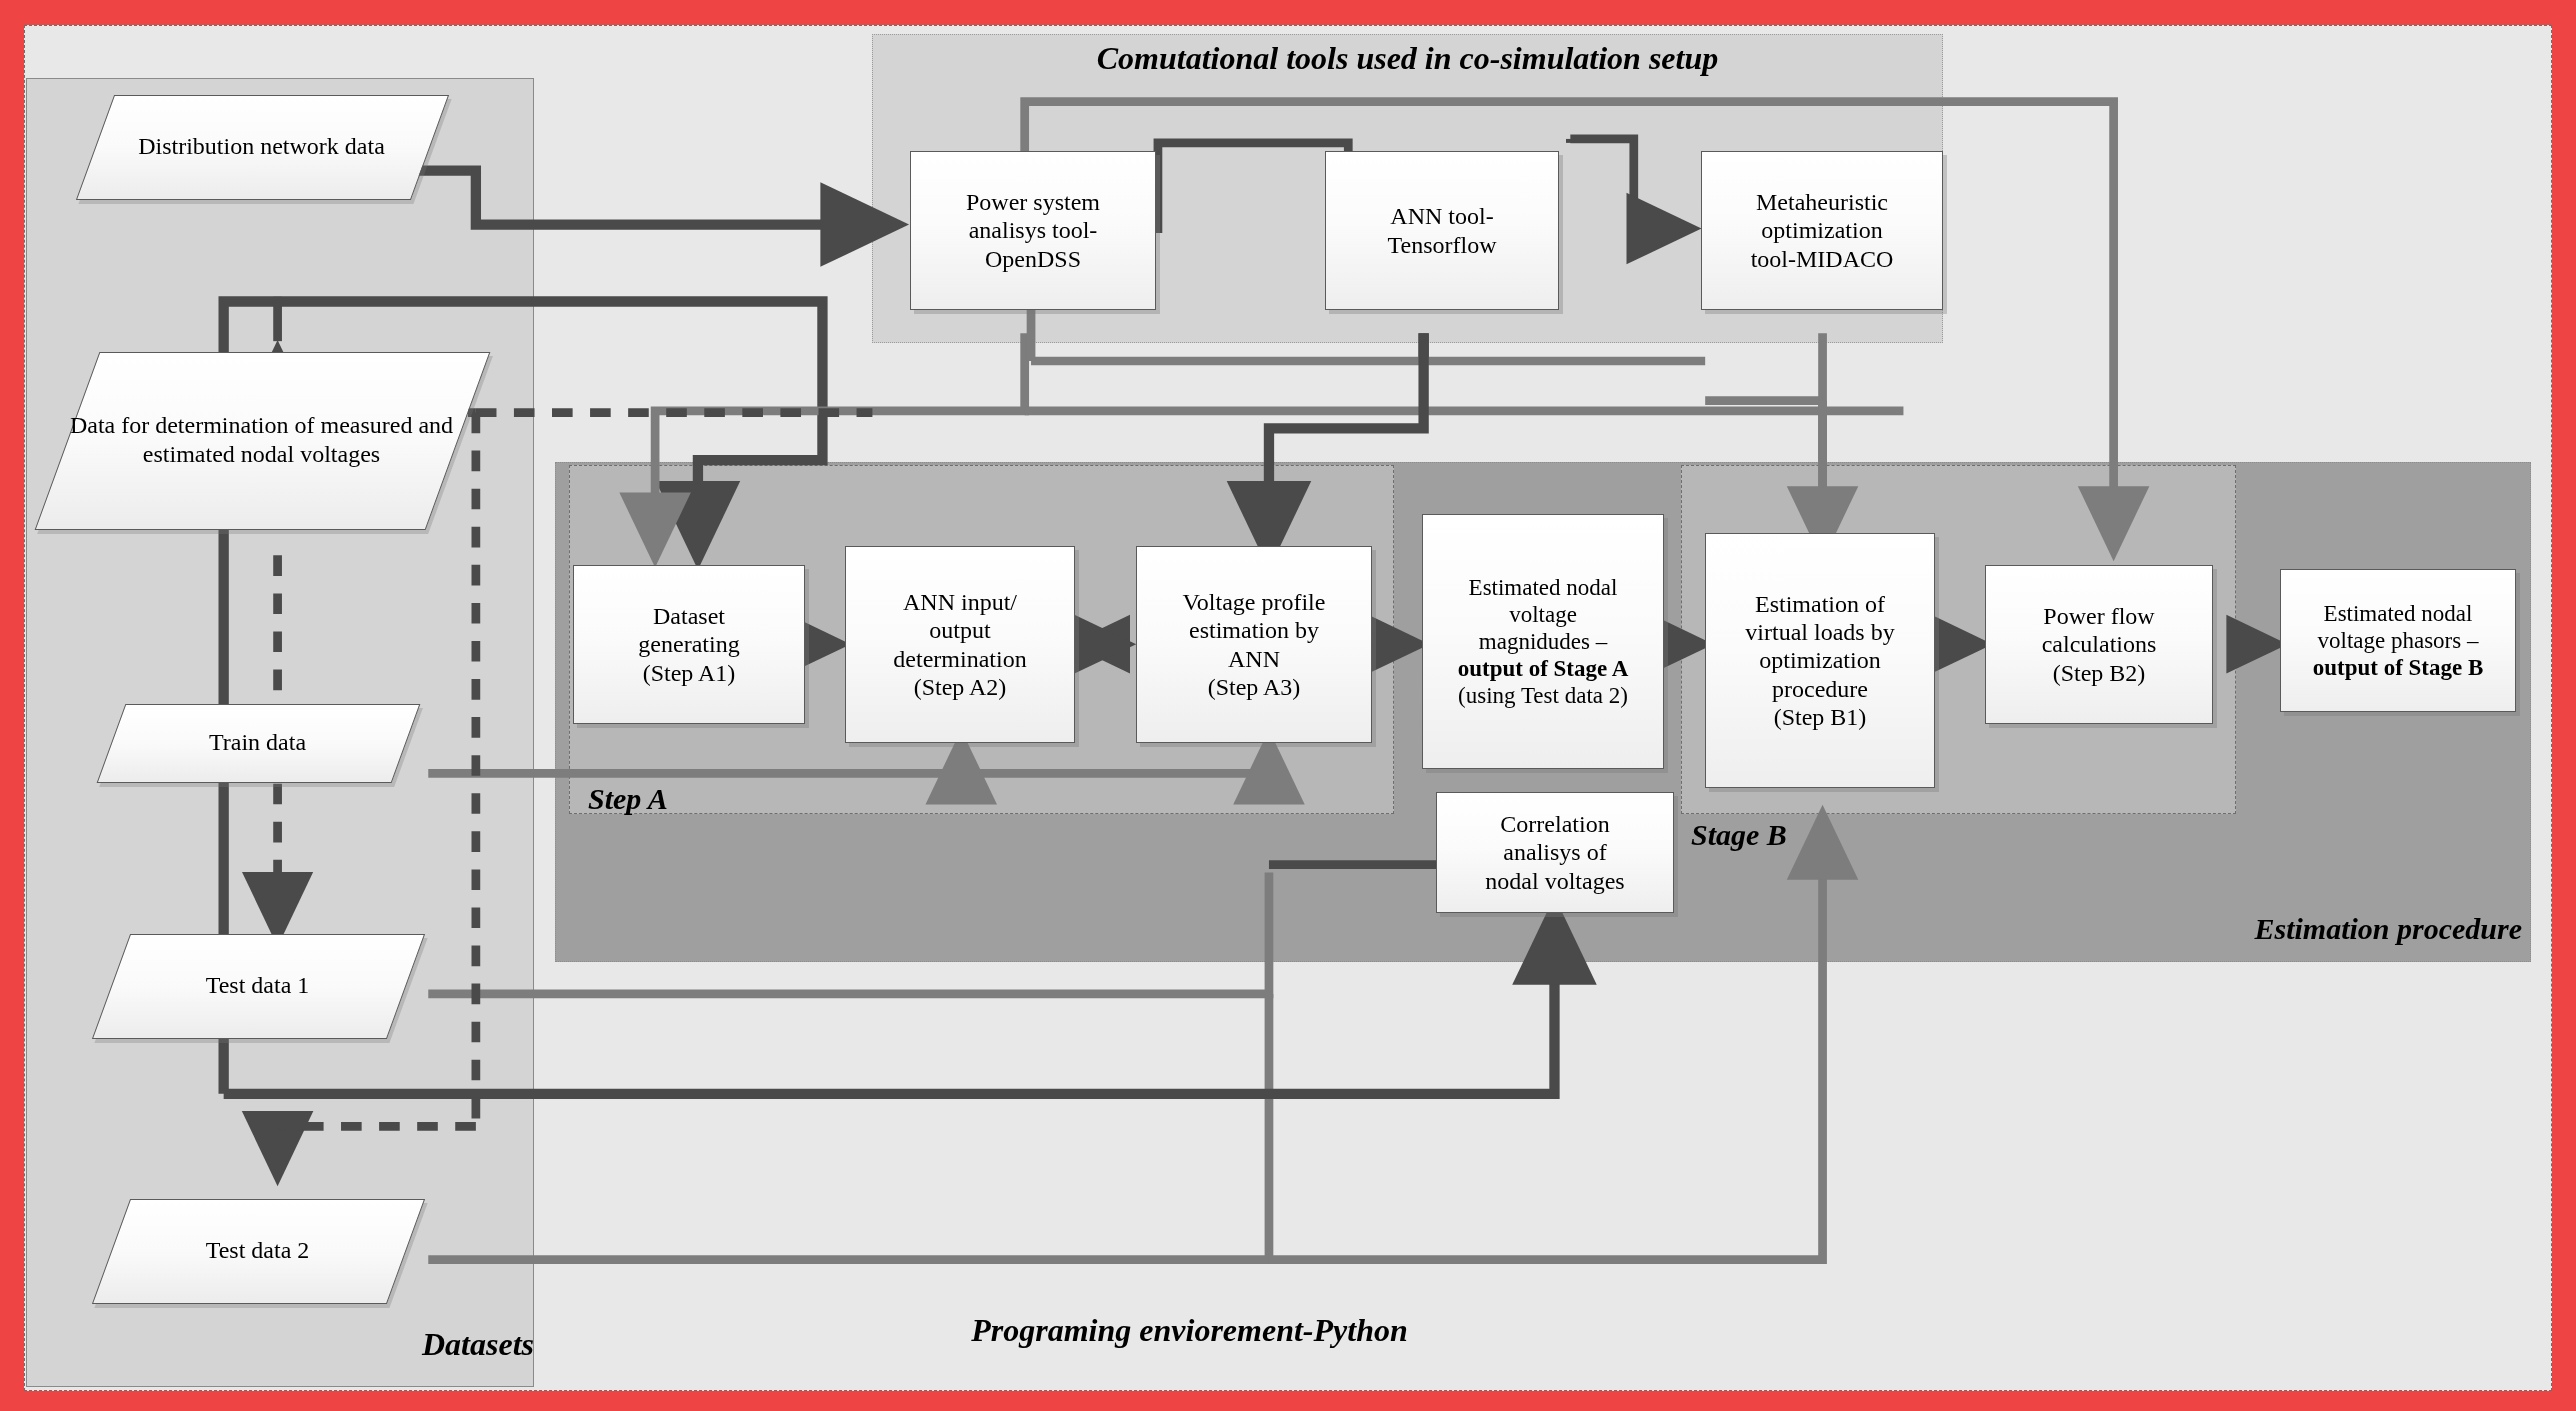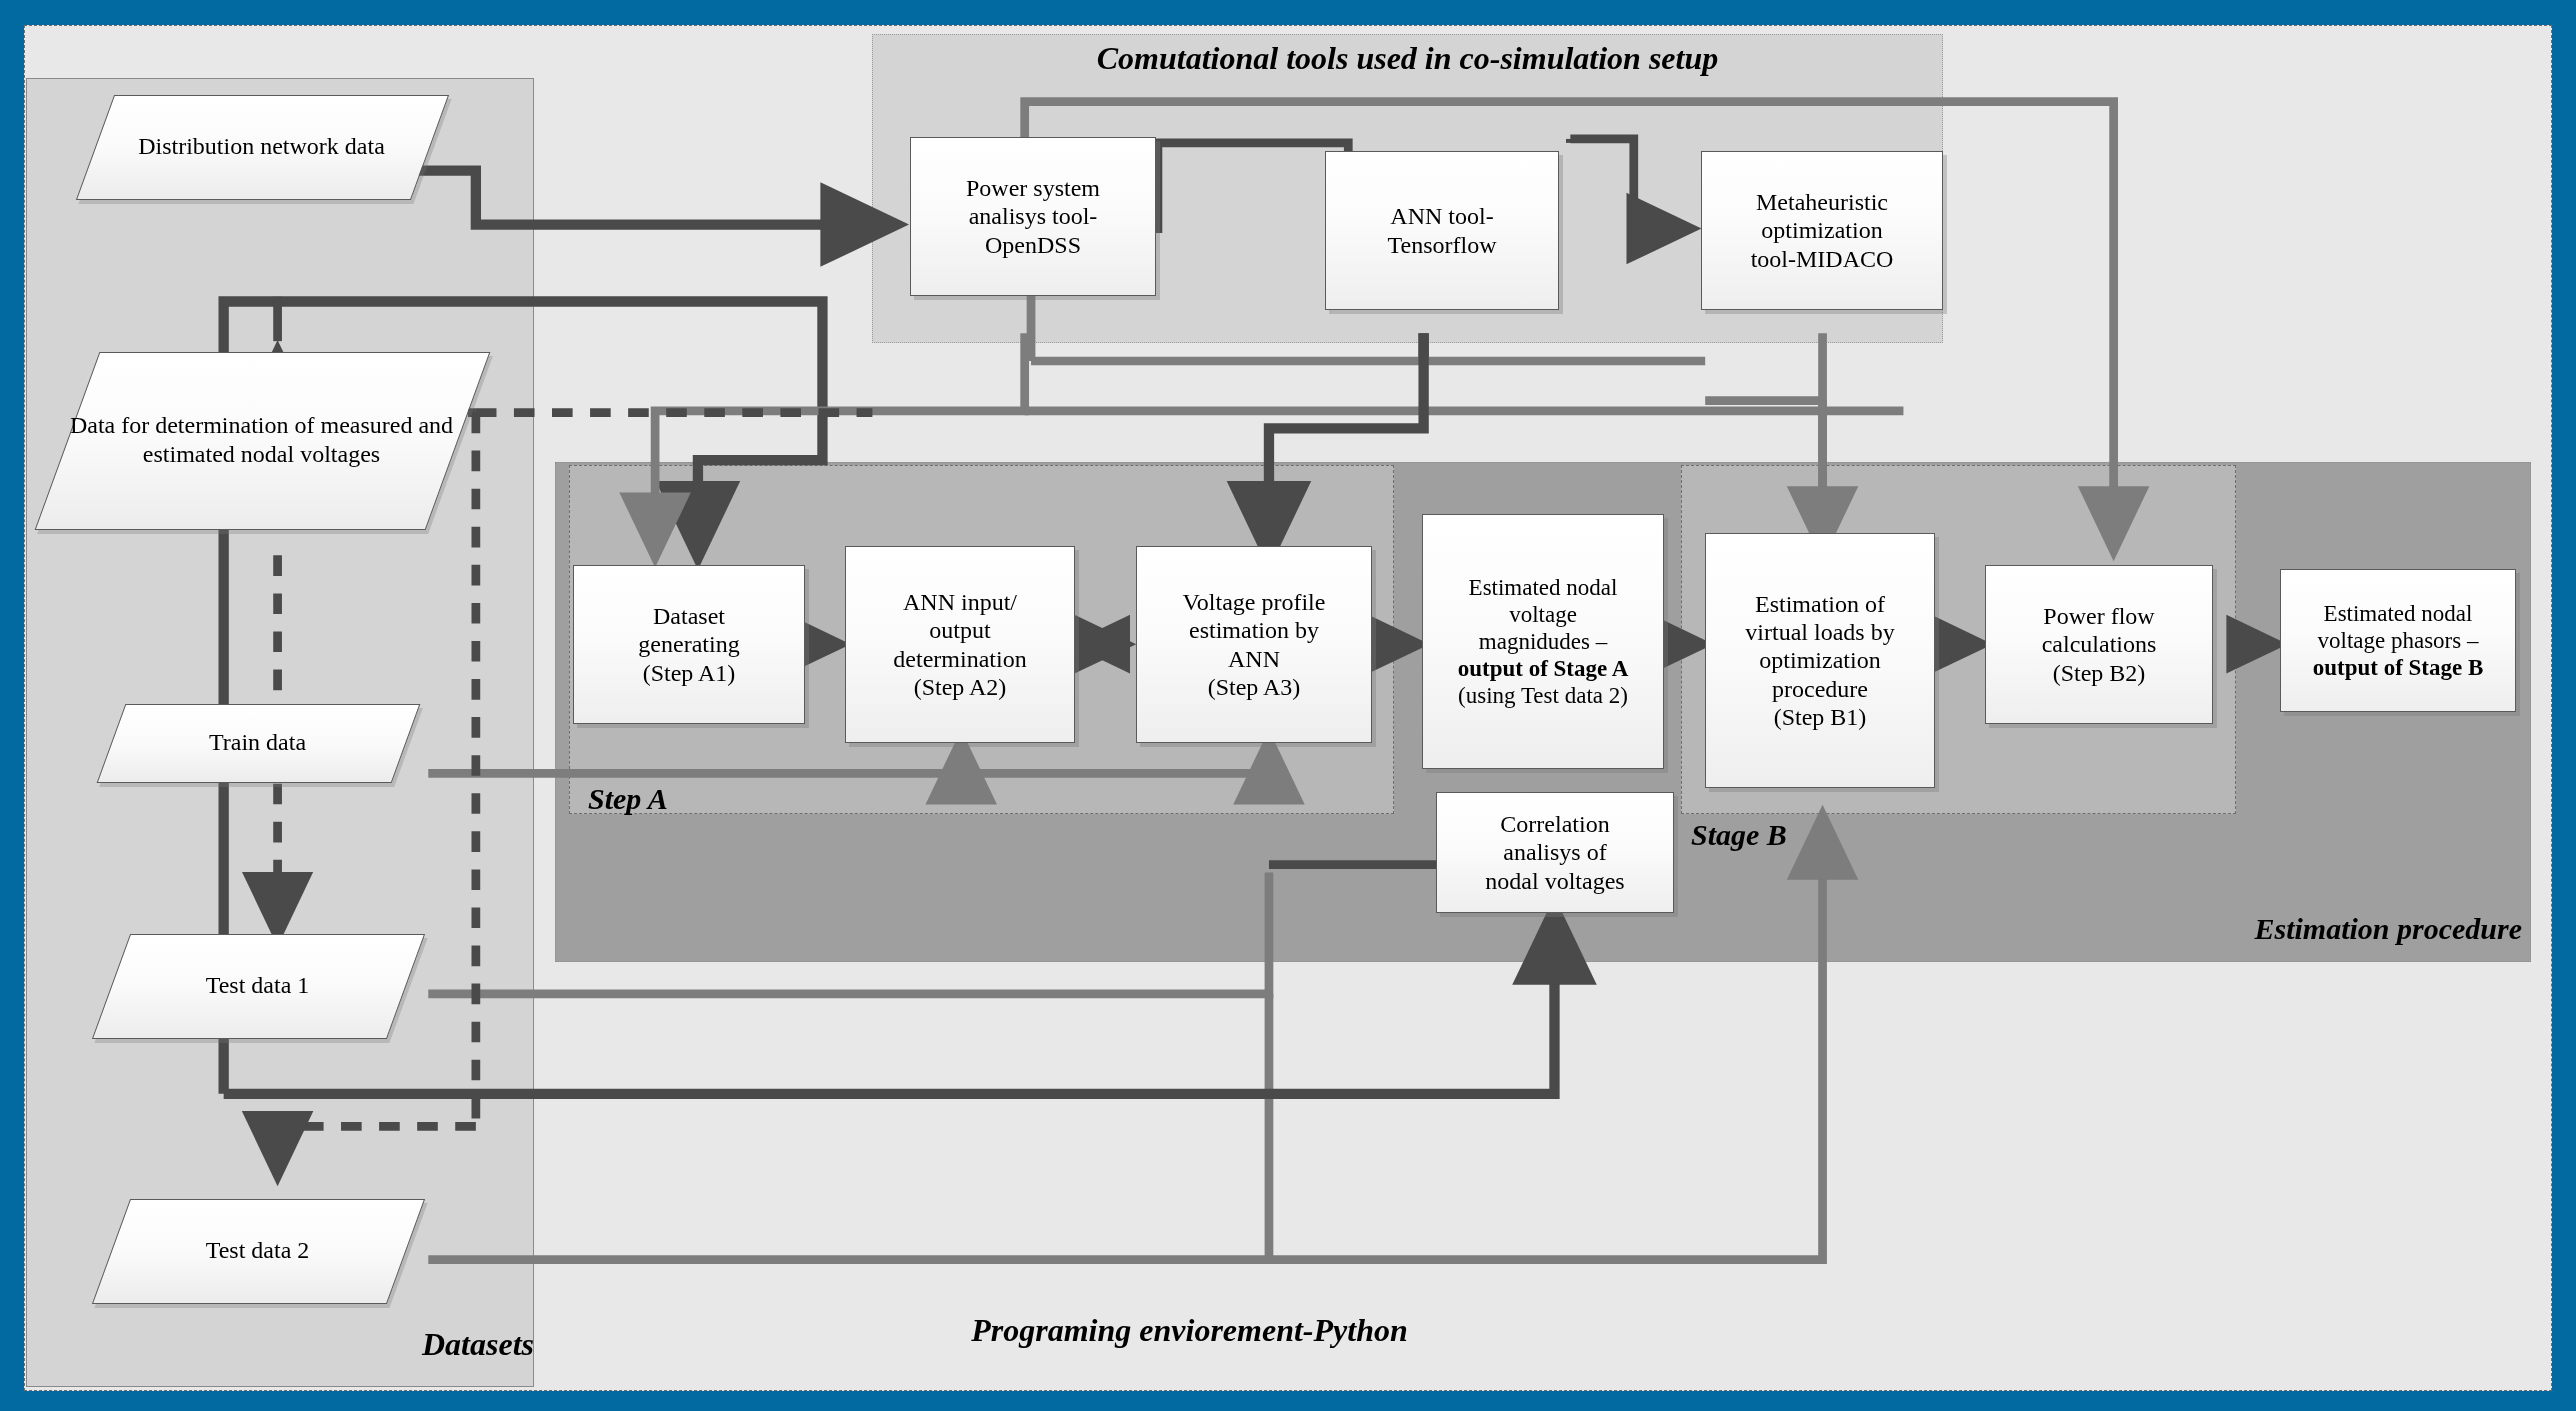--- a/index.html
+++ b/index.html
@@ -1,16 +1,16 @@
 <!DOCTYPE html>
 <html style="font-size:12.7px"><head>
 <meta charset="utf-8">
 <style>
   html,body{margin:0;padding:0;background:#fff;}
-  #root{position:relative;width:2576px;height:1412px;background:#0369a1;
+  #root{position:relative;width:2576px;height:1412px;background:#ef4444;
         font-family:"Liberation Serif","DejaVu Serif",serif;overflow:hidden;}
   .abs{position:absolute;box-sizing:border-box;}
 
   
   .outer-dashed{left:24px;top:25px;width:2528px;height:1366px;border:1.6px dashed #6d6d6d;background:#e8e8e8;}
   .datasets-panel{left:26px;top:78px;width:508px;height:1309px;background:#d4d4d4;border:0.8px solid #8a8a8a;}
   .tools-panel{left:872px;top:34px;width:1071px;height:309px;background:#d4d4d4;border:1.6px dotted #9a9a9a;}
   .estimation-panel{left:555px;top:462px;width:1976px;height:500px;background:#9f9f9f;border:1.6px dotted #8c8c8c;}
   .stageA-box{left:569px;top:465px;width:825px;height:349px;border:1.6px dashed #6e6e6e;background:#b7b7b7;}
   .stageB-box{left:1681px;top:465px;width:555px;height:349px;border:1.6px dashed #6e6e6e;background:#b7b7b7;}
@@ -175,21 +175,21 @@
   <div class="abs para" style="left:111px;top:934px;width:293px;height:103px;">
     <div class="pshape"></div>
     <div class="ptext">Test data 1</div>
   </div>
 
   <div class="abs para" style="left:111px;top:1199px;width:293px;height:103px;">
     <div class="pshape"></div>
     <div class="ptext">Test data 2</div>
   </div>
 
-  <div class="abs node" style="left:910px;top:137px;width:246px;height:159px;white-space:pre-line;">Power system
+  <div class="abs node" style="left:910px;top:151px;width:246px;height:159px;white-space:pre-line;">Power system
 analisys tool-
 OpenDSS</div>
   <div class="abs node" style="left:1309px;top:151px;width:234px;height:159px;white-space:pre-line;margin-left:16px;">ANN tool-
 Tensorflow</div>
   <div class="abs node" style="left:1701px;top:151px;width:242px;height:159px;white-space:pre-line;">Metaheuristic
 optimization
 tool-MIDACO</div>
 
   <div class="abs node" style="left:573px;top:565px;width:232px;height:159px;white-space:pre-line;">Dataset
 generating

